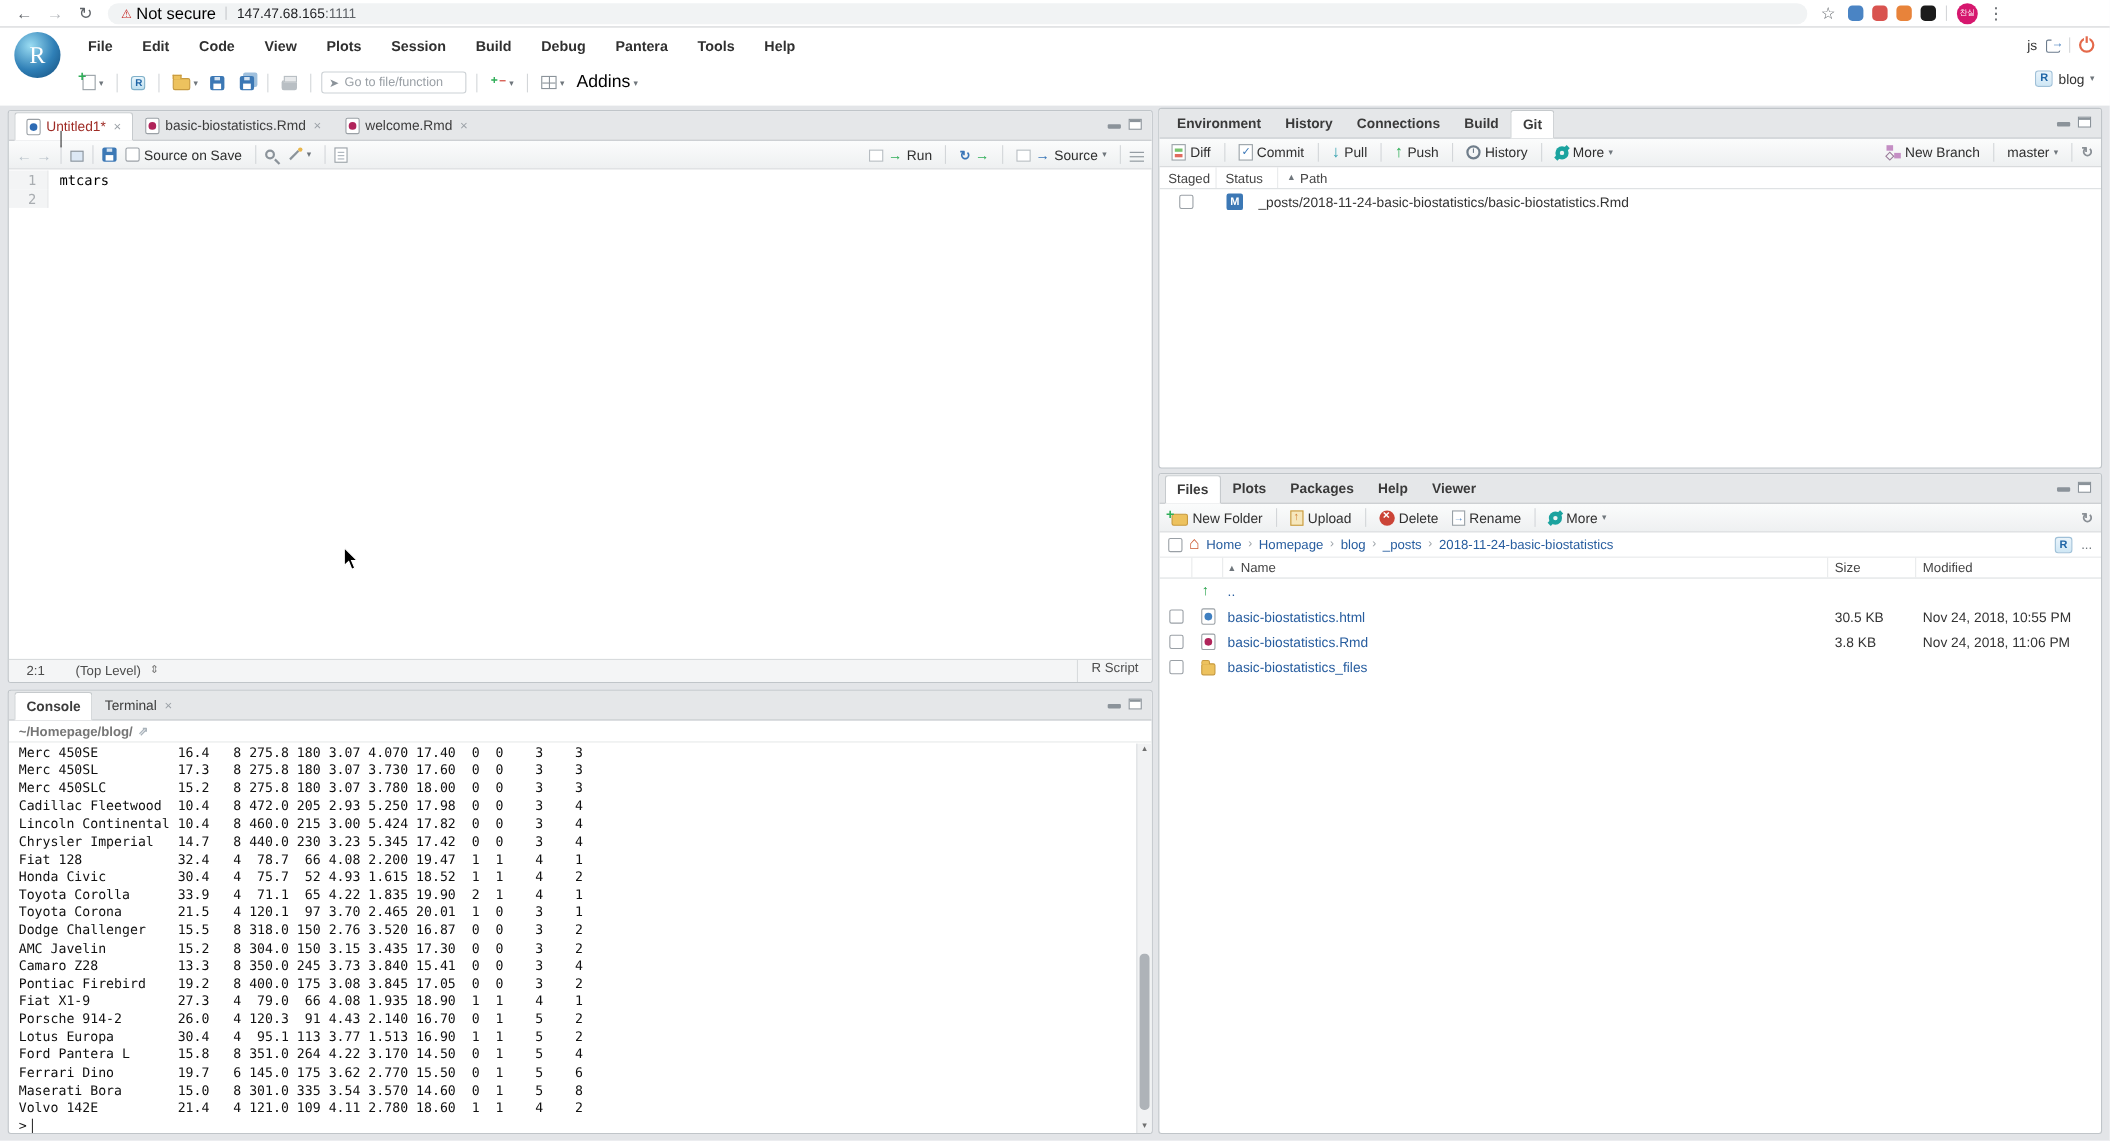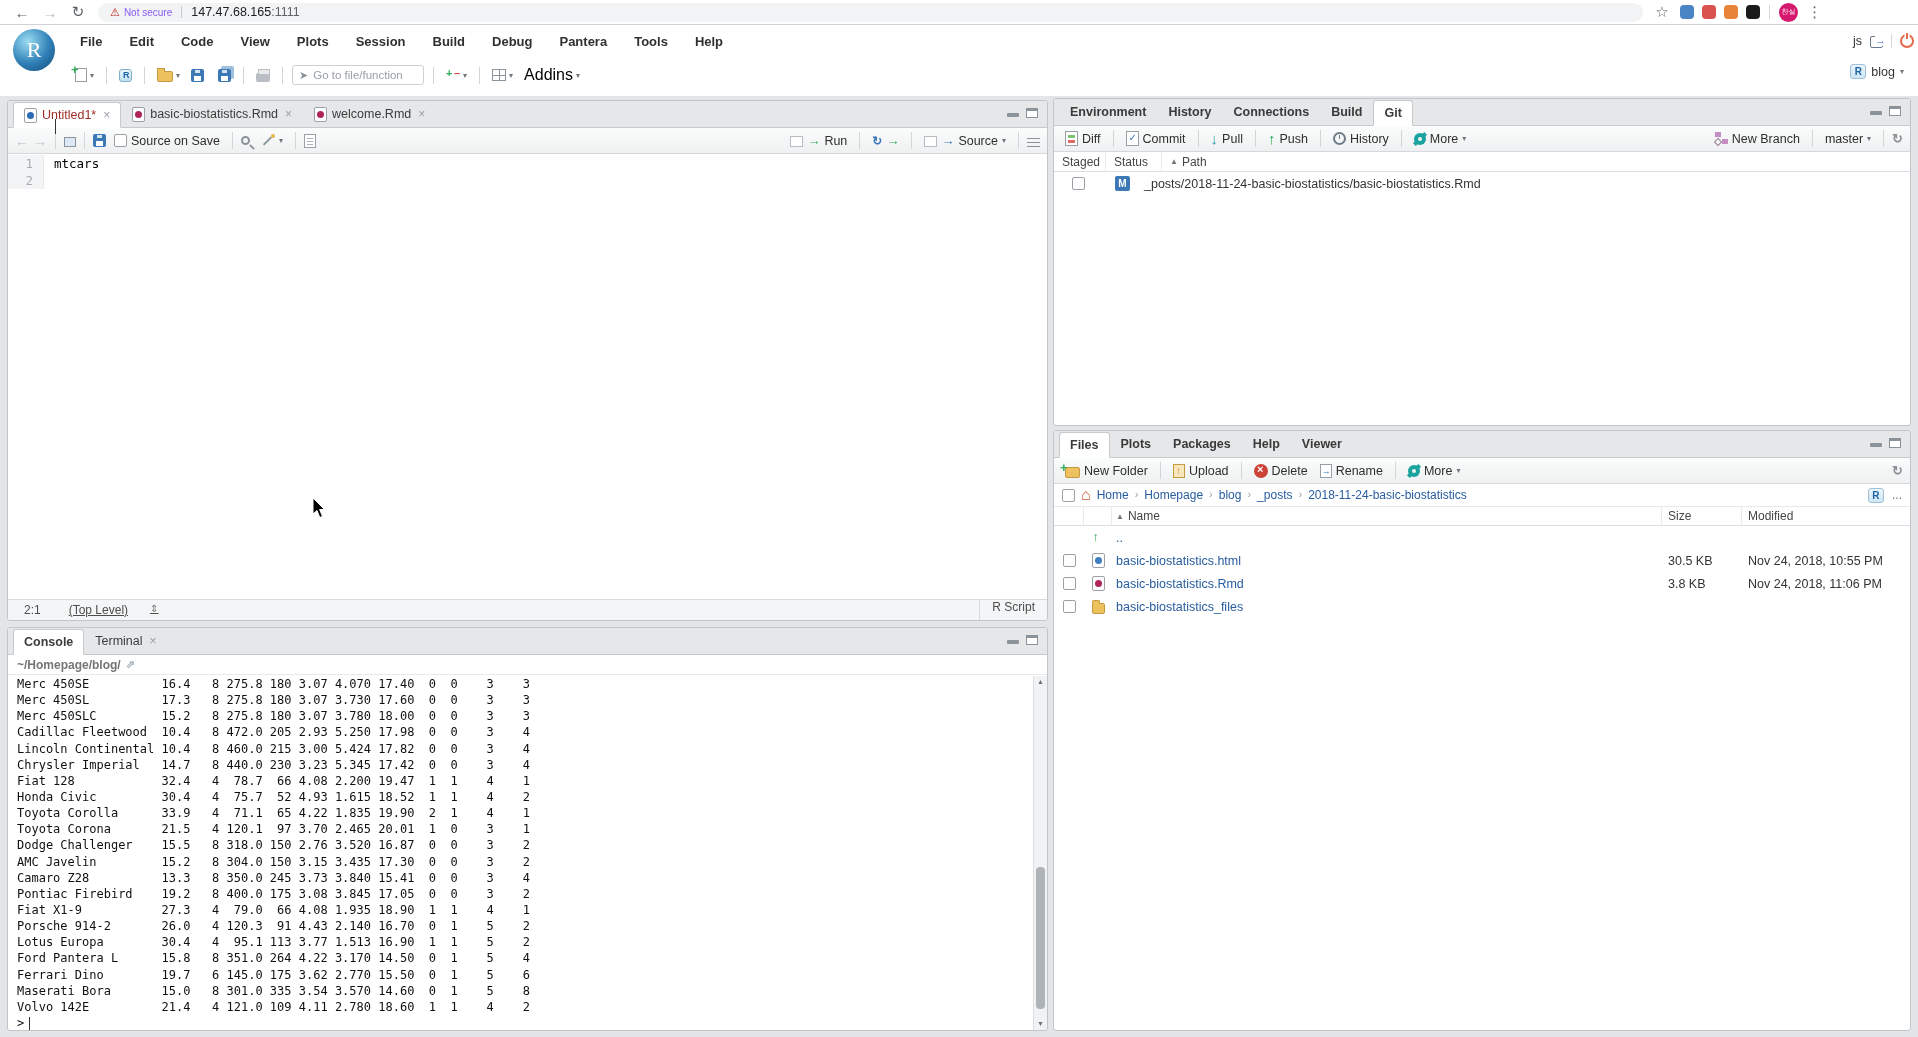--- a/index.html
+++ b/index.html
@@ -8,39 +8,39 @@
   .screen { position:absolute; inset:0; width:1918px; height:1037px; }
 
   
   #browser-bar { position:absolute; left:0; top:0; width:100%; height:25px; background:#fff;
                  border-bottom:1px solid #cfd1d4; display:flex; align-items:center; padding:0 8px; }
   .nav-glyph { font-size:15px; color:#5f6368; width:28px; text-align:center; }
   .nav-glyph.dim { color:#b6b9bd; }
   #address-pill { height:19px; flex:0 0 1545px; margin-left:6px; background:#f1f3f4; border-radius:10px;
                   display:flex; align-items:center; padding:0 12px; font-size:12px; }
   #sec-warning { color:#c5221f; font-size:11px; margin-right:4px; }
-  #sec-label { color:#8b5cf6; font-size:10px; }
+  #sec-label { color:#000000; font-size:15px; }
   .pill-sep { width:1px; height:12px; background:#c6c8cb; margin:0 9px; }
   #url-host { color:#202124; font-size:12.5px; }
   #url-port { color:#5f6368; font-size:12.5px; }
   #browser-right { display:flex; align-items:center; gap:9px; margin-left:10px; }
   .ext-icon { width:14px; height:14px; border-radius:4px; display:inline-block; }
   #avatar { width:19px; height:19px; border-radius:50%; background:#d6176e; color:#fff; font-size:7px;
             display:flex; align-items:center; justify-content:center; }
   .vdiv { width:1px; height:14px; background:#d4d6d9; }
 
   
   #rs-header { position:absolute; left:0; top:26px; width:100%; height:70px; background:#fff; }
   #rs-logo { position:absolute; left:13px; top:3px; width:42px; height:42px; border-radius:50%;
              background:radial-gradient(circle at 35% 30%, #9adcf2, #2f7fb6 55%, #134a78);
              color:#fff; display:flex; align-items:center; justify-content:center;
              font-family:"Liberation Serif", serif; font-size:22px; }
   #menubar { position:absolute; left:80px; top:8px; display:flex; gap:27px; }
   .menu-item { font-size:13px; font-weight:700; color:#303030; }
-  #user-row { position:absolute; right:4px; top:8px; display:flex; align-items:center; gap:8px; font-size:12.5px; color:#333; }
+  #user-row { position:absolute; right:14px; top:8px; display:flex; align-items:center; gap:8px; font-size:12.5px; color:#333; }
   #main-toolbar { position:absolute; left:72px; top:36px; display:flex; align-items:center; gap:5px; height:26px; }
   #proj-row { position:absolute; right:14px; top:38px; display:flex; align-items:center; gap:5px; font-size:12.5px; color:#333; }
 
   .tb-sep { width:1px; height:17px; background:#d3d6d9; margin:0 4px; }
   .caret { font-size:8px; color:#6f767c; }
   .tb-group { display:flex; align-items:center; gap:3px; padding:2px 3px; border-radius:3px; }
 
   #goto-box { width:132px; height:20px; border:1px solid #ccd1d5; border-radius:3px; background:#fff;
               display:flex; align-items:center; padding:0 6px; gap:5px; }
   #goto-box input { border:none; outline:none; width:100px; font-size:11.5px; color:#333;
@@ -77,21 +77,21 @@
 
   
   #editor { position:absolute; top:54px; left:0; right:0; bottom:21px; font:12.5px/17px "DejaVu Sans Mono", monospace; }
   .code-row { display:flex; height:17px; }
   .ln { width:36px; text-align:right; padding-right:10px; color:#a9adb1; background:#f3f4f5; border-right:1px solid #e7e9ea; }
   .ct { padding-left:10px; color:#000; white-space:pre; }
   #editor-caret { position:absolute; left:47px; top:18px; width:1px; height:15px; background:#333; }
   #src-status { position:absolute; bottom:0; left:0; right:0; height:21px; background:#f4f5f6;
                 border-top:1px solid #d8dbdd; display:flex; align-items:center; font-size:12px; color:#4d4d4d; }
   #status-pos { margin-left:16px; }
-  #status-scope { margin-left:28px; display:flex; gap:22px; align-items:flex-start;text-decoration:underline; }
+  #status-scope { margin-left:28px; display:flex; gap:8px; align-items:flex-start; }
   #status-type { margin-left:auto; border-left:1px solid #d8dbdd; padding:0 12px; display:flex; gap:5px; align-items:center; height:100%;flex-direction:column; }
   .spin-glyph { font-size:10px; color:#777; }
 
   
   #console-wd { height:20px; display:flex; align-items:center; padding-left:9px; font-size:12px; font-weight:700;
                 color:#767676; border-bottom:1px solid #e7e9ea; gap:5px; }
   #console-out { position:absolute; top:48px; left:0; right:14px; bottom:0; padding-left:9px;
                  font:12px/16.15px "DejaVu Sans Mono", monospace; color:#101010; overflow:hidden; }
   .cline { white-space:pre; height:16.15px; }
   #console-prompt { white-space:pre; display:flex; align-items:center; }

